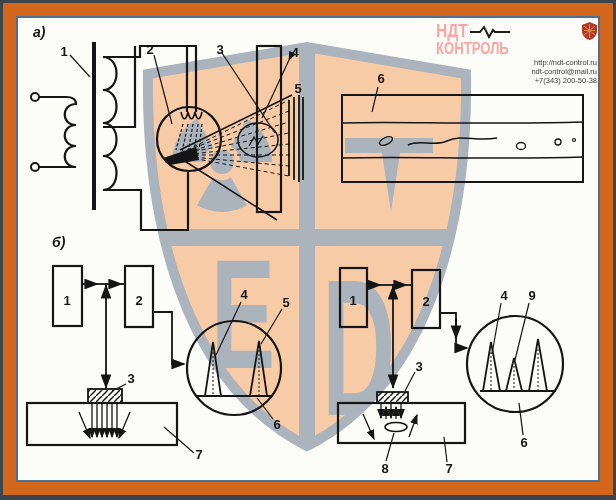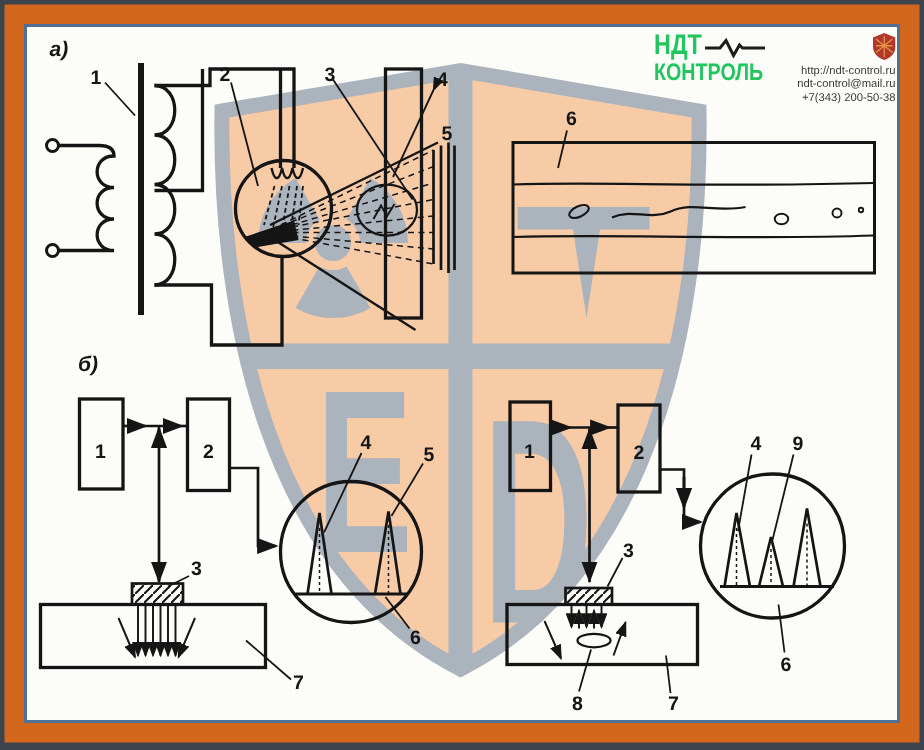--- a/index.html
+++ b/index.html
@@ -9,33 +9,33 @@
     font-family:"Liberation Sans", sans-serif;
   }
   .border-orange { position:absolute; left:3px; top:3px; right:3px; bottom:5px; background:#d2671c; }
   .border-blue   { position:absolute; left:16px; top:16px; right:16px; bottom:18px; background:#4e7095; }
   .content       { position:absolute; left:18px; top:18px; right:18px; bottom:20px; background:#fcfcf9; }
   .art { position:absolute; left:0; top:0; width:616px; height:500px; }
 
   .header {
     position:absolute; top:22px; right:19px; display:flex; align-items:flex-start; gap:7px; z-index:5;
   }
-  .brand { text-align:left; color:#22c55e; }
+  .brand { text-align:left; color:#fca5a5; }
   .brand-top { display:flex; align-items:center; }
   .brand-ndt {
     display:inline-block; font-size:19px; font-weight:700; letter-spacing:0;
     transform:scaleX(.82); transform-origin:left center; line-height:18px;
   }
   .brand-kontrol {
     display:inline-block; font-size:16px; font-weight:700;
     transform:scaleX(.82); transform-origin:left center; line-height:17px;
   }
   .pulse { margin-left:-6px; margin-top:2px; }
   .contact-col { display:flex; flex-direction:column; align-items:flex-end; }
-  .contact { margin-top:2px; text-align:right; font-size:7.5px; line-height:9px; color:#3b3b3b; }
+  .contact { margin-top:18px; text-align:right; font-size:7.5px; line-height:9px; color:#3b3b3b; }
 
   .lbl  { font:bold 13px "Liberation Sans", sans-serif; fill:#151515; }
   .sec  { font:italic bold 14px "Liberation Sans", sans-serif; fill:#151515; }
   .wmtxt{ font-weight:bold; font-family:"Liberation Sans", sans-serif; fill:#abb3bd; }
   .s    { stroke:#151515; fill:none; }
   .ld   { stroke:#151515; stroke-width:1.2; fill:none; }
 </style>
 </head>
 <body>
 

